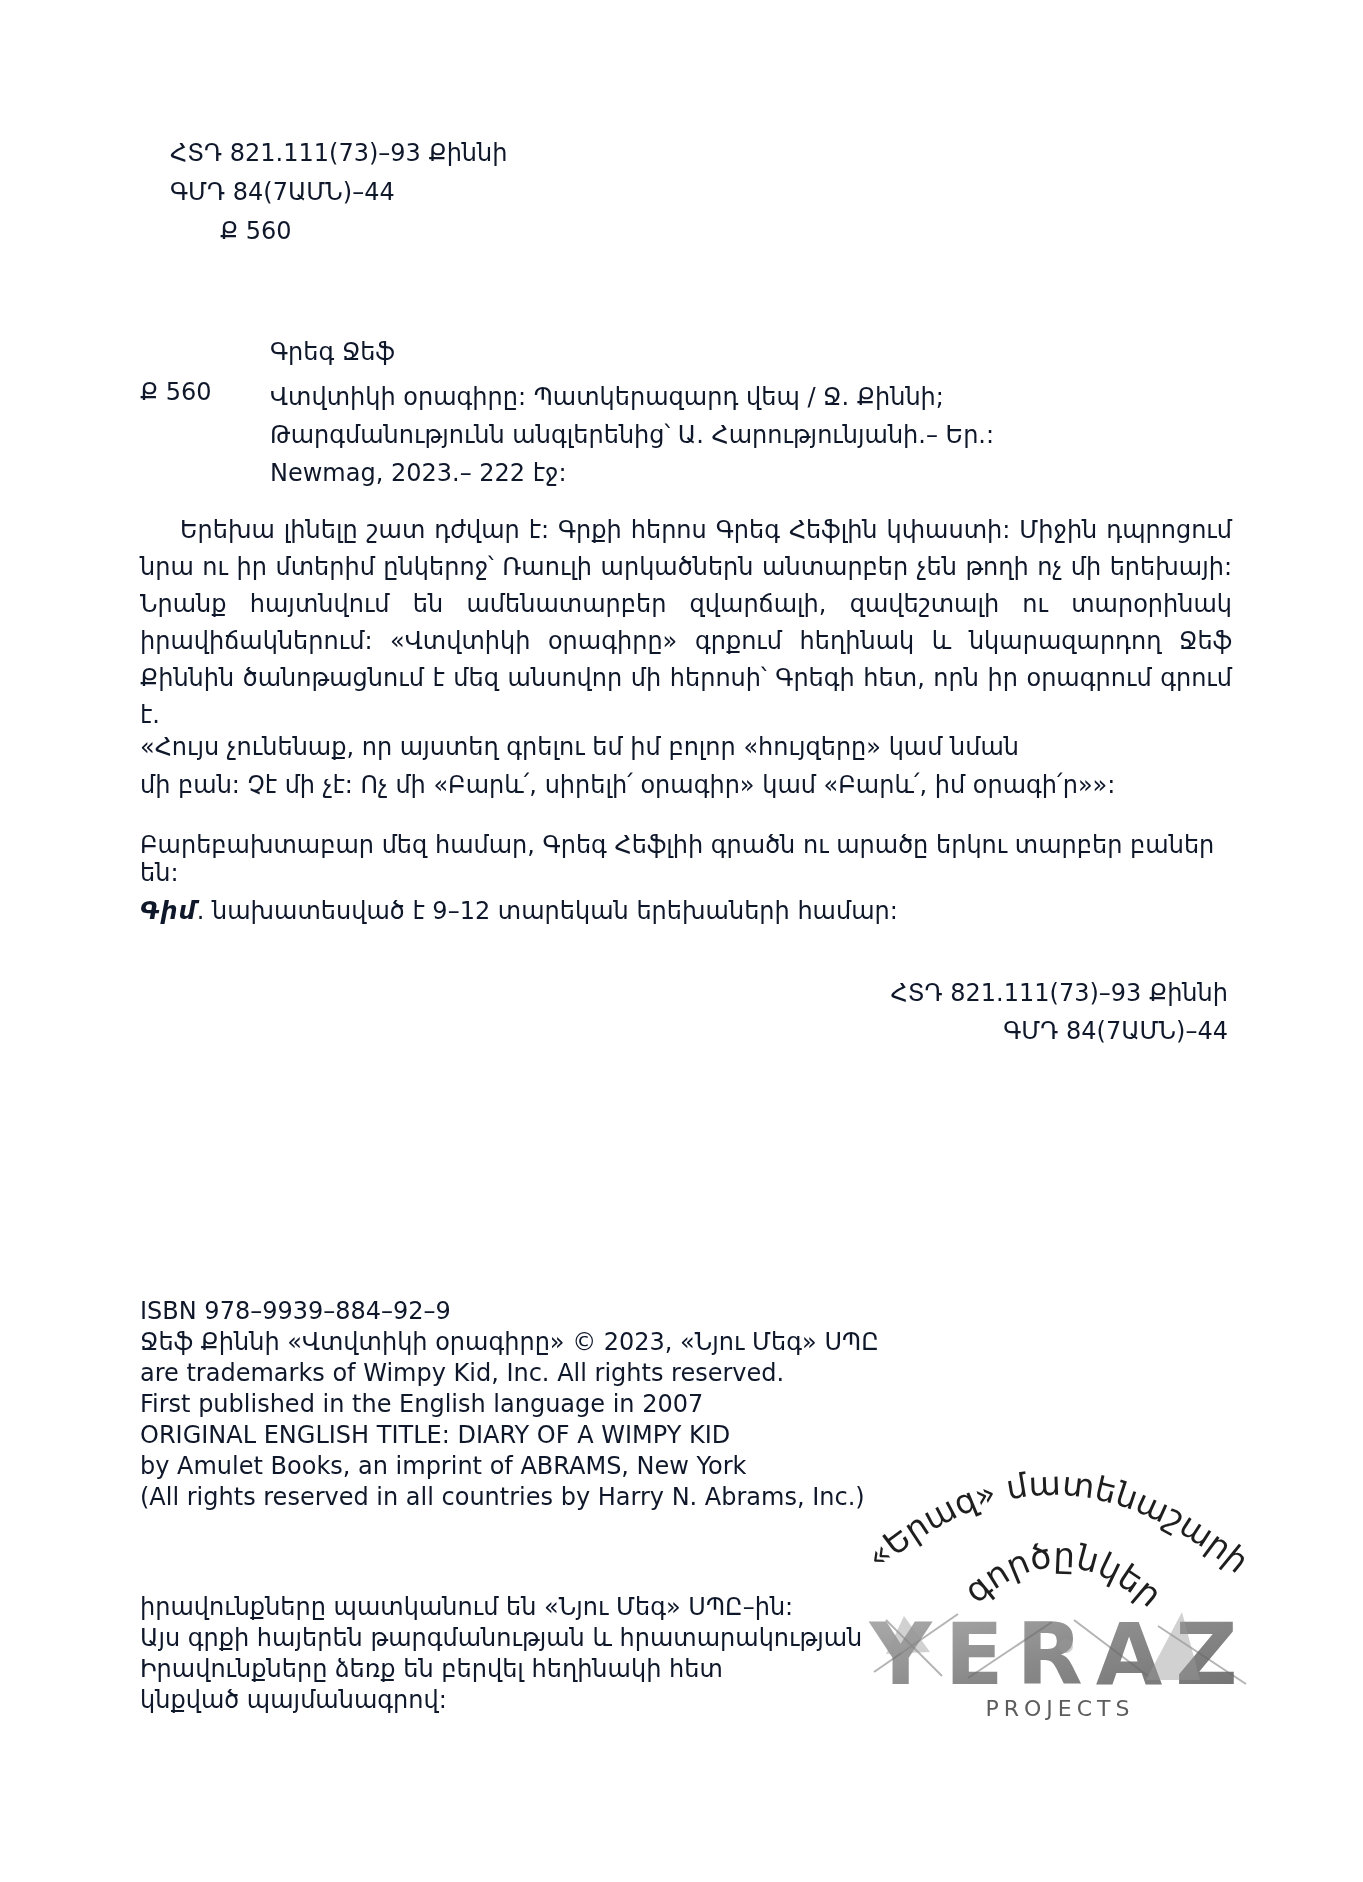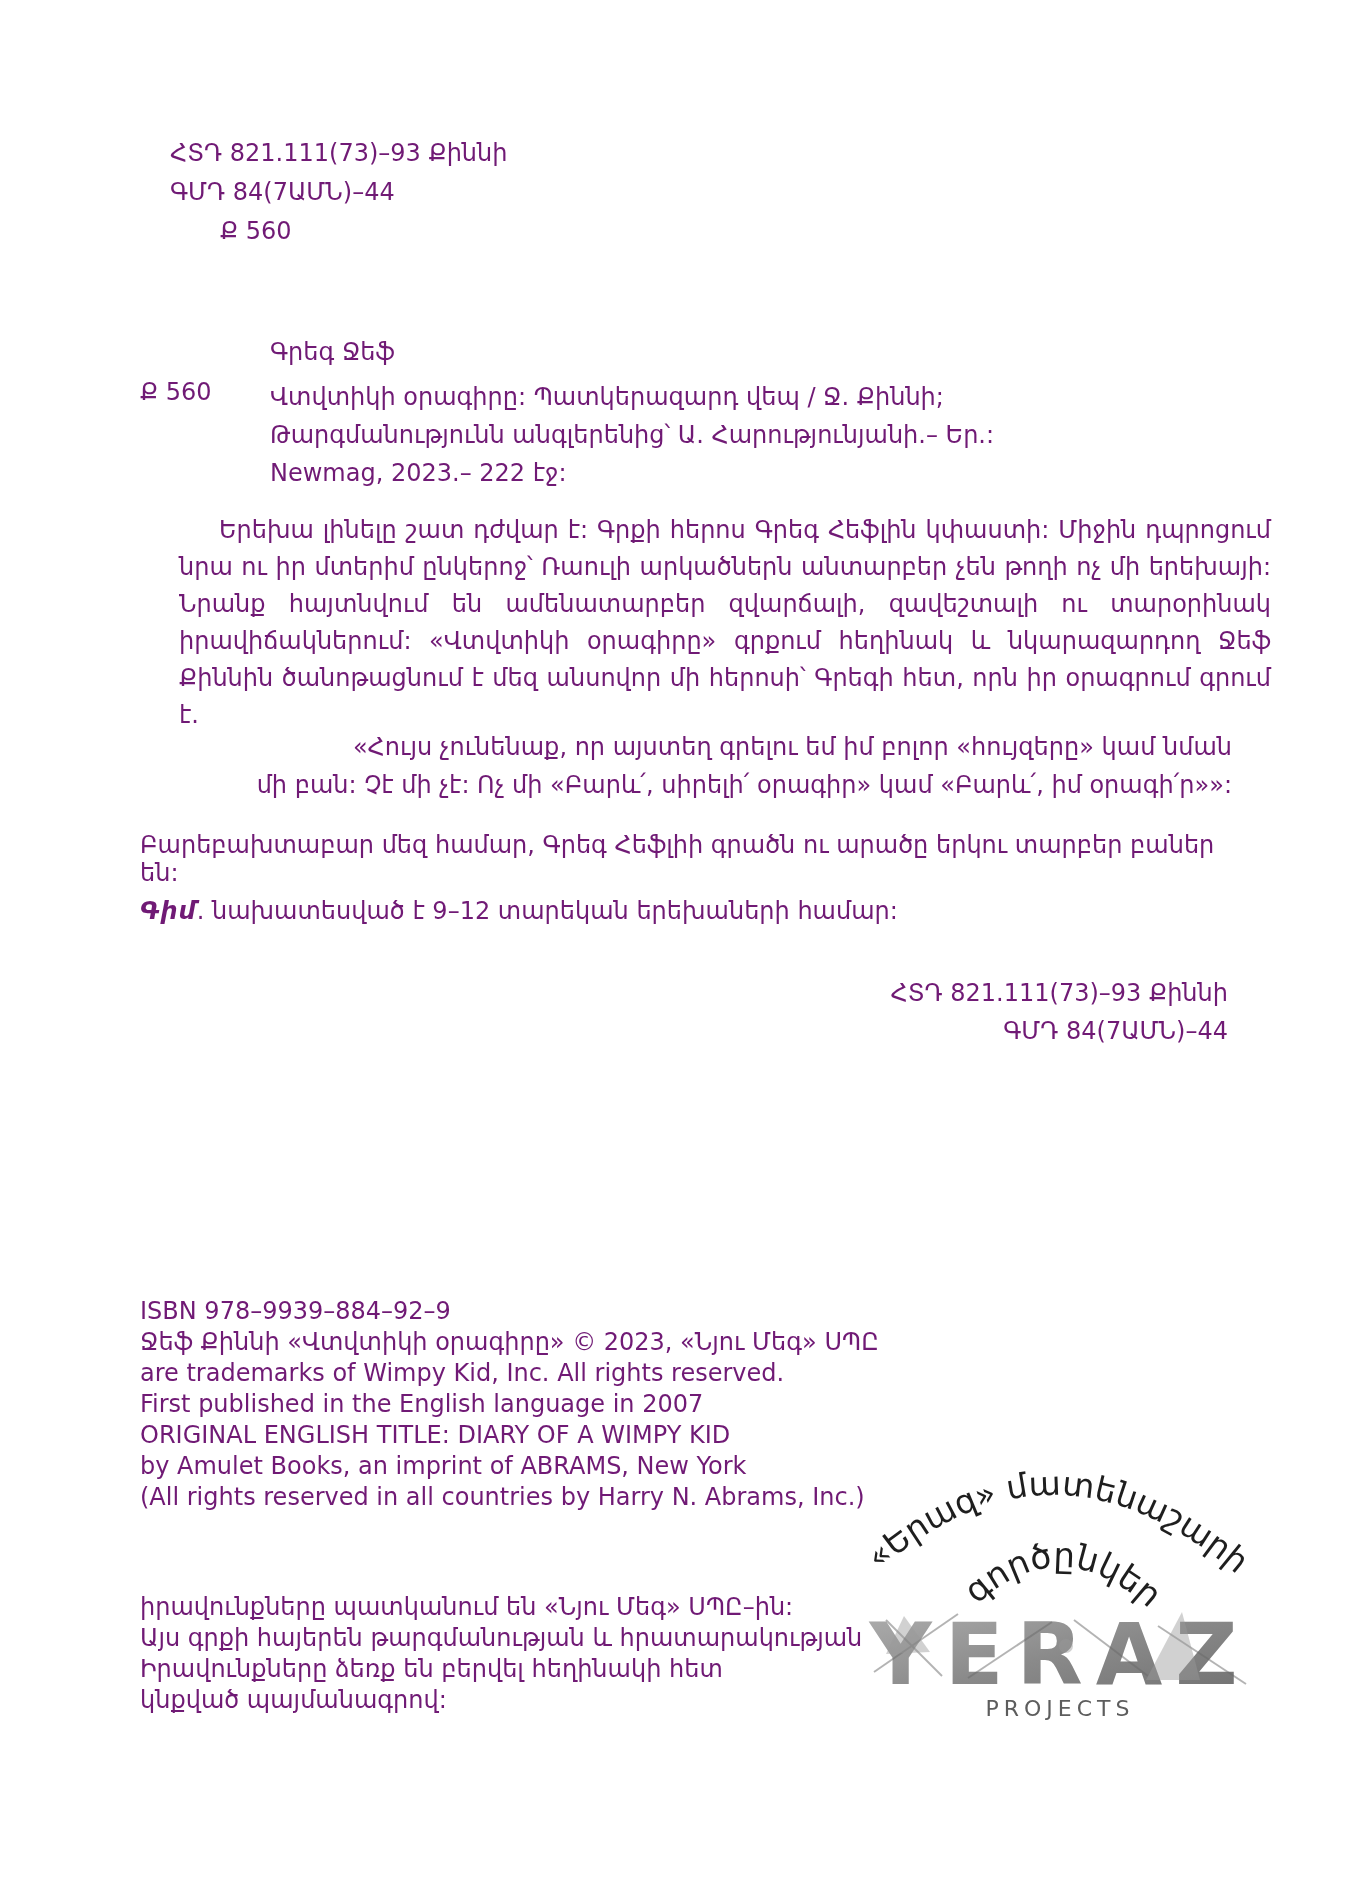--- a/index.html
+++ b/index.html
@@ -2,39 +2,39 @@
 <html><head>
 <meta charset="utf-8">
 <style>
   html, body { margin: 0; padding: 0; background: #ffffff; }
   .page {
     position: relative;
     width: 1363px;
     height: 1882px;
     background: #ffffff;
     font-family: "DejaVu Sans", sans-serif;
-    color: #701a75;
+    color: #0f172a;
     font-size: 24px;
     overflow: hidden;
   }
   .abs { position: absolute; }
 
   .top-catalog { left: 170px; top: 134px; line-height: 39px; }
   .top-catalog .indented { padding-left: 50px; }
 
   .author-line { left: 270px; top: 338px; }
   .biblio-code { left: 140px; top: 378px; }
   .biblio-entry { left: 270px; top: 378px; width: 840px; line-height: 38px; }
 
   .annotation {
     left: 140px; top: 512px; width: 1092px;
-    line-height: 37px; text-align: justify; text-indent: 40px; margin-left: 39px;
+    line-height: 37px; text-align: justify; text-indent: 40px;
   }
 
-  .quote { left: 140px; top: 728px; width: 1092px; text-align: right; line-height: 38px; }
+  .quote { left: 140px; top: 728px; width: 1092px; text-align: left; line-height: 38px; }
 
   .fortunate { left: 140px; top: 831px; width: 1092px; }
 
   .age-line { left: 140px; top: 897px; }
   .script { font-style: italic; font-weight: 700; letter-spacing: 1px; }
 
   .catalog-bottom { right: 135px; top: 974px; text-align: right; line-height: 38px; }
 
   .credits { left: 140px; top: 1296px; line-height: 31px; }
   .rights  { left: 140px; top: 1592px; line-height: 31px; }

